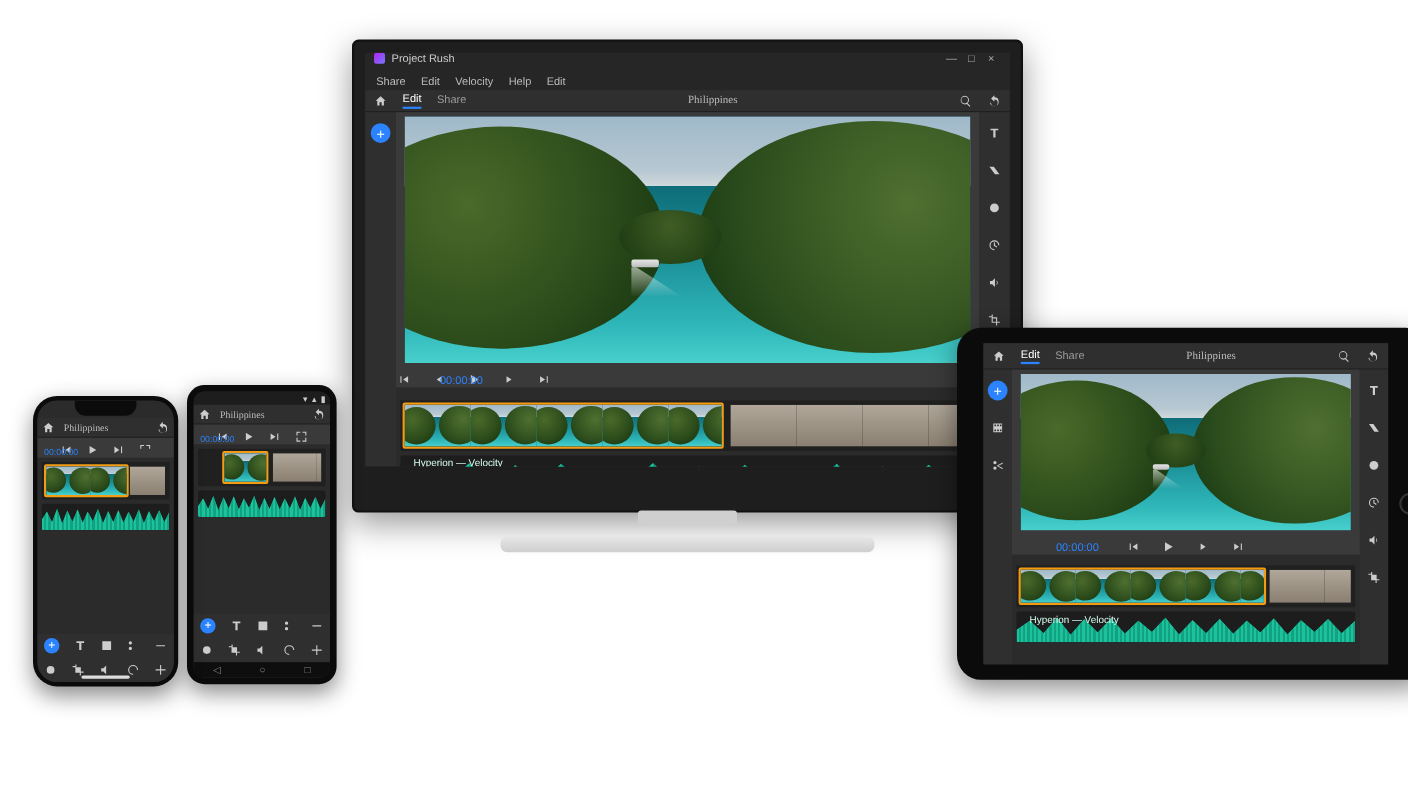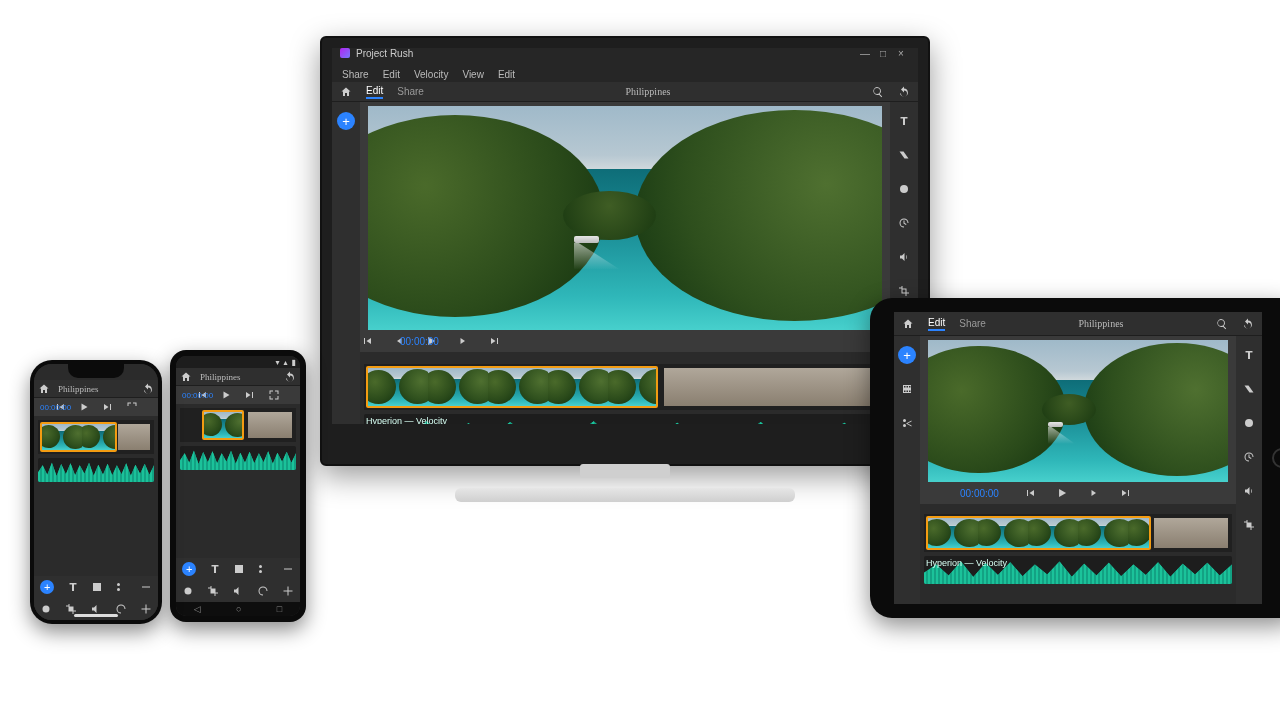--- a/index.html
+++ b/index.html
@@ -35,38 +35,38 @@
   .tabbar .tab.active { color: #fff; border-bottom: 2px solid #2b83ff; padding-bottom: 1px; }
   .tabbar .crumb { flex: 1; text-align: center; color: #bbb; font-family: Liberation Serif, serif; }
   .leftrail, .rightrail { position: absolute; top: 54px; bottom: 0; width: 28px; background: #2f2f2f; display: flex; flex-direction: column; align-items: center; gap: 16px; padding-top: 10px; }
   .leftrail { left: 0; }
   .rightrail { right: 0; }
   .railbtn { width: 18px; height: 18px; border-radius: 3px; display: flex; align-items: center; justify-content: center; color: #ccc; }
   .addbtn { width: 18px; height: 18px; border-radius: 50%; background: #2b83ff; color: #fff; display: flex; align-items: center; justify-content: center; font-size: 13px; line-height: 1; }
 
   .viewer { position: absolute; left: 28px; right: 28px; background: #3a3a3a; display: flex; flex-direction: column; }
   .viewer .preview { flex: 1; margin: 4px 8px 0 8px; background: #000; }
-  .transport { height: 22px; display: flex; align-items: center; gap: 18px; justify-content: center; color: #ccc; background: #3a3a3a; }
+  .transport { height: 22px; display: flex; align-items: flex-end; gap: 18px; justify-content: center; color: #ccc; background: #3a3a3a; }
   .transport .time { position: absolute; left: 40px; color: #2b83ff; font-size: 10px; }
   .transport .btn { width: 14px; height: 14px; display:flex; align-items:center; justify-content:center; }
 
   .timeline { position: absolute; left: 28px; right: 28px; background: #2b2b2b; }
   .clipstrip { position: relative; height: 46px; margin: 6px 4px 0 4px; background: #202020; }
   .clip { position: absolute; top: 2px; bottom: 2px; display: flex; overflow: hidden; border: 2px solid #f39c12; border-radius: 2px; }
   .clip.noborder { border-color: transparent; }
   .thumb { flex: 0 0 auto; width: 60px; height: 100%; position: relative; }
   .thumb .scene { transform: scale(1); }
   .thumb.alt { background: linear-gradient(#b0a79a,#8a7f70); }
   .audiostrip { height: 36px; margin: 4px 4px 6px 4px; background: #1d1d1d; position: relative; border-radius: 2px; overflow: hidden; }
   .wave { position: absolute; left: 0; right: 0; bottom: 0; height: 100%; background:
       repeating-linear-gradient(90deg, #1bc29a 0 2px, #13a183 2px 4px),
       linear-gradient(#1bc29a,#0e8f74);
       clip-path: polygon(0 60%, 4% 30%, 8% 70%, 12% 20%, 16% 75%, 20% 25%, 24% 68%, 28% 22%, 32% 72%, 36% 30%, 40% 66%, 44% 20%, 48% 74%, 52% 28%, 56% 70%, 60% 24%, 64% 72%, 68% 30%, 72% 68%, 76% 22%, 80% 74%, 84% 28%, 88% 66%, 92% 24%, 96% 70%, 100% 30%, 100% 100%, 0 100%);
   }
-  .audiolabel { position: absolute; left: 2px; top: 2px; font-size: 9px; color: #d7fff3; }
+  .audiolabel { position: absolute; left: 12px; top: 2px; font-size: 9px; color: #d7fff3; }
 
   
   .monitor { position: absolute; left: 320px; top: 36px; width: 610px; height: 430px; background: #1e1e1e; border: 2px solid #111; border-radius: 6px; box-shadow: 0 10px 30px rgba(0,0,0,.4); z-index: 1; }
   .monitor .screen { position: absolute; inset: 10px 10px 40px 10px; background: #2b2b2b; overflow: hidden; }
   .monitor .stand { position: absolute; left: 50%; bottom: -38px; transform: translateX(-50%); width: 340px; height: 38px; }
   .monitor .stand::before { content:""; position:absolute; left:50%; top:0; transform:translateX(-50%); width: 90px; height: 14px; background: #cfcfcf; border-radius: 3px; }
   .monitor .stand::after { content:""; position:absolute; left:0; right:0; bottom:0; height: 14px; background: linear-gradient(#e6e6e6,#cfcfcf); border-radius: 6px; }
 
   .app.desktop { inset: 0; }
   .app.desktop .viewer { top: 54px; height: 250px; }
@@ -127,21 +127,21 @@
           <span>Project Rush</span>
           <div class="spacer"></div>
           <span class="winbtn">—</span>
           <span class="winbtn">□</span>
           <span class="winbtn">×</span>
         </div>
         <div class="menubar">
           <span>Share</span>
           <span>Edit</span>
           <span>Velocity</span>
-          <span>View</span>
+          <span>Help</span>
           <span>Edit</span>
         </div>
         <div class="tabbar">
           <span class="home">
             <svg class="ic" viewBox="0 0 24 24">
                 <path d="M12 3l9 8h-3v9h-4v-6H10v6H6v-9H3z"></path>
               </svg>
           </span>
           <span class="tab active">Edit</span>
           <span class="tab">Share</span>

